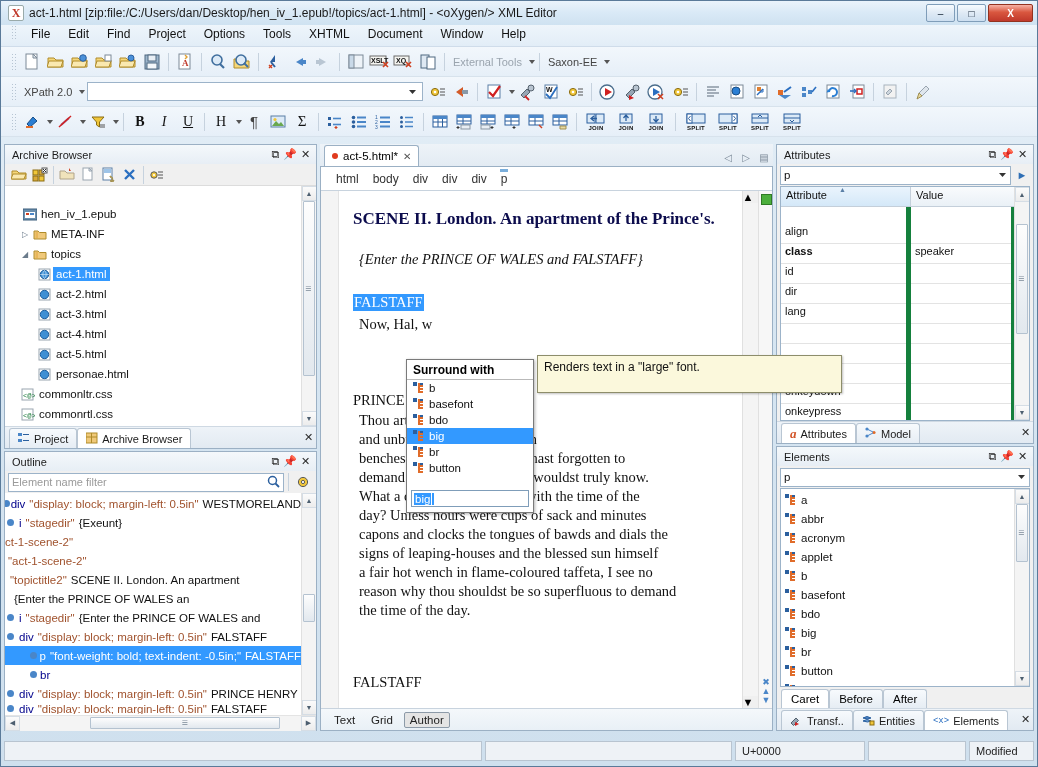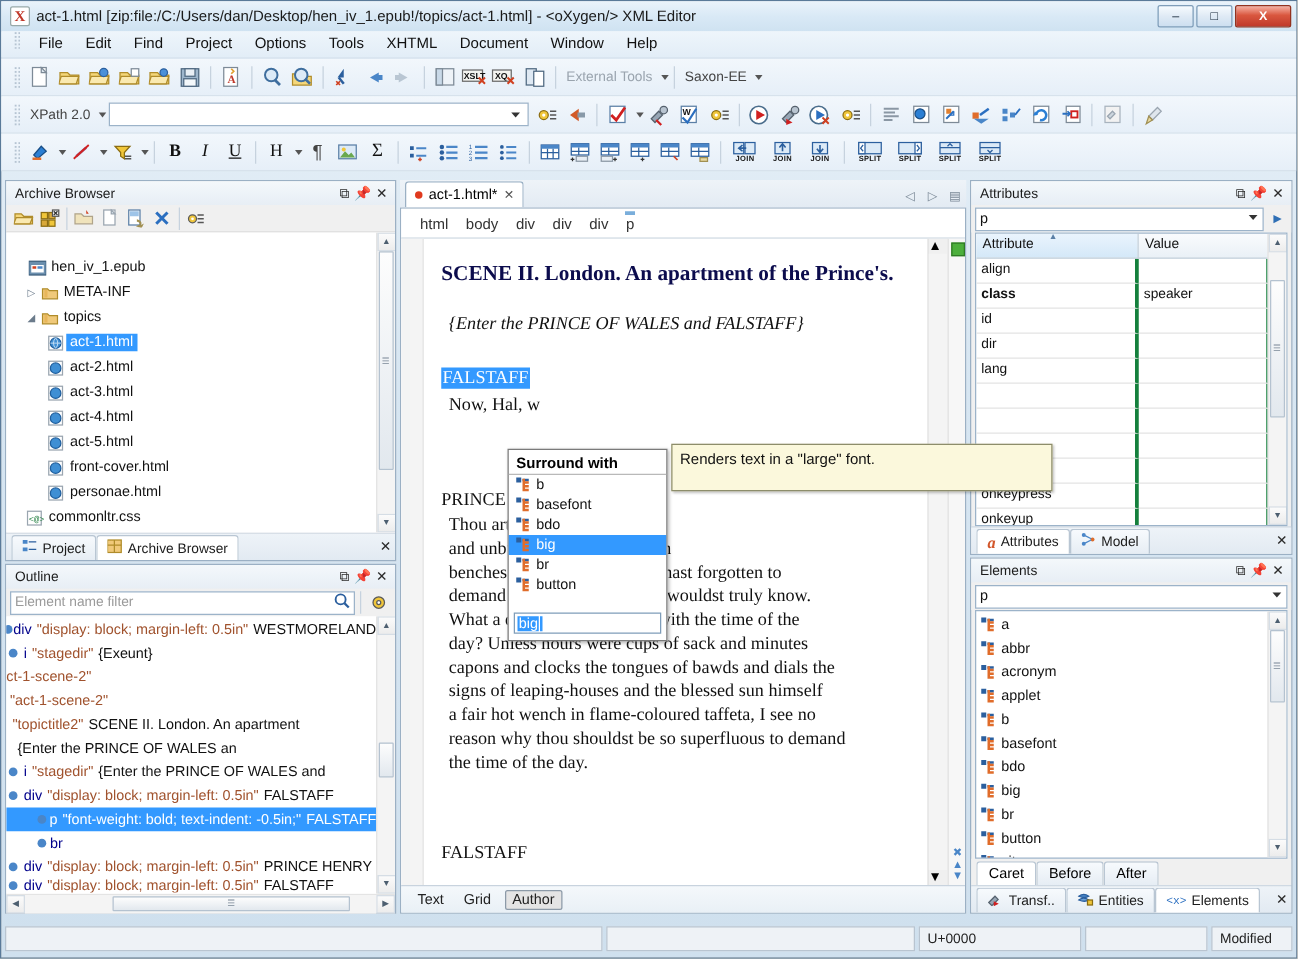--- a/index.html
+++ b/index.html
@@ -231,21 +231,21 @@
   }
   
   .combo-row { height:22px;display:flex;align-items:center;gap:3px;padding:2px 3px;background:#f0f0f0;}
   .combo-box { flex:1;height:19px;background:#fff;border:1px solid #9cb3c9;display:flex;align-items:center;padding:0 3px;font-size:11.5px;color:#111;}
   .combo-box .v{flex:1;}
   .goarrow { width:16px;height:18px;display:flex;align-items:center;justify-content:center;color:#2f6fb5;font-size:11px;}
   .attr-head { display:flex; height:20px; background:linear-gradient(180deg,#f9fbfd,#e9f0f6);}
   .attr-head .c { border-right:1px solid #c4cfda; border-bottom:1px solid #c4cfda; padding:2px 5px; color:#111; position:relative;}
   .attr-head .c.sorted { background:linear-gradient(180deg,#eaf4fd,#d4e8f8); }
   .attr-row { display:flex; height:20px; }
-  .attr-row .c { border-right:3px solid #15803d; border-bottom:1px solid #e3e3e3; padding:2px 4px; color:#111; overflow:hidden; white-space:nowrap;}
+  .attr-row .c { border-right:5px solid #15803d; border-bottom:1px solid #e3e3e3; padding:18px 4px; color:#111; overflow:hidden; white-space:nowrap;}
   .c-name { width:130px; }
   .c-val { flex:1; }
   .attr-row .c-name.b { font-weight:bold; }
   
   .el-row { display:flex;align-items:center;gap:5px;height:19px;padding-left:4px;font-size:11.5px;color:#111;}
   .sub-tabs { height:21px;display:flex;align-items:flex-end;padding-left:4px;background:#f0f0f0;gap:0;}
   .sub-tab { height:19px;padding:0 9px;font-size:11.5px;border:1px solid #b9c6d3;border-bottom:none;border-radius:3px 3px 0 0;
     background:linear-gradient(180deg,#f7fafd,#e6edf4); display:flex;align-items:center;}
   .sub-tab.active{background:#fff;}
   
@@ -883,29 +883,20 @@
                 </div>
               <div class="tlabel">act-5.html</div>
             </div>
             <div class="trow ind2">
               <div class="ticon">
                   <svg width="14" height="13">
                     <rect x="1" y="1" width="11" height="11" fill="#fff" stroke="#9aa5b0"></rect>
                     <circle cx="6.5" cy="6.5" r="4.2" fill="#3f8fd4" stroke="#1f5f9e"></circle>
                   </svg>
                 </div>
-              <div class="tlabel">front-cover.html</div>
-            </div>
-            <div class="trow ind2">
-              <div class="ticon">
-                  <svg width="14" height="13">
-                    <rect x="1" y="1" width="11" height="11" fill="#fff" stroke="#9aa5b0"></rect>
-                    <circle cx="6.5" cy="6.5" r="4.2" fill="#3f8fd4" stroke="#1f5f9e"></circle>
-                  </svg>
-                </div>
               <div class="tlabel">personae.html</div>
             </div>
             <div class="trow ind1">
               <div class="ticon">
                   <svg width="14" height="13">
                     <rect x="1" y="1" width="11" height="11" fill="#fff" stroke="#9aa5b0"></rect>
                     <text x="2" y="9.5" font-size="7" fill="#1a7a3a" font-family="Liberation Mono, monospace">&lt;@&gt;</text>
                   </svg>
                 </div>
               <div class="tlabel">commonltr.css</div>
@@ -1066,21 +1057,21 @@
           </div>
           <div class="arr">▶</div>
         </div>
       </div>
     </div>
 
     <div class="col-mid">
       <div class="ed-tabrow">
         <div class="ed-tab">
           <span class="reddot"></span>
-          <span>act-1.html*</span>
+          <span>act-5.html*</span>
           <span style="color:#555;font-size:10px">✕</span>
         </div>
         <div class="spacer"></div>
         <div class="ed-navbtn">◁</div>
         <div class="ed-navbtn">▷</div>
         <div class="ed-navbtn">▤</div>
       </div>
 
       <div class="ed-frame">
         <div class="breadcrumb">

